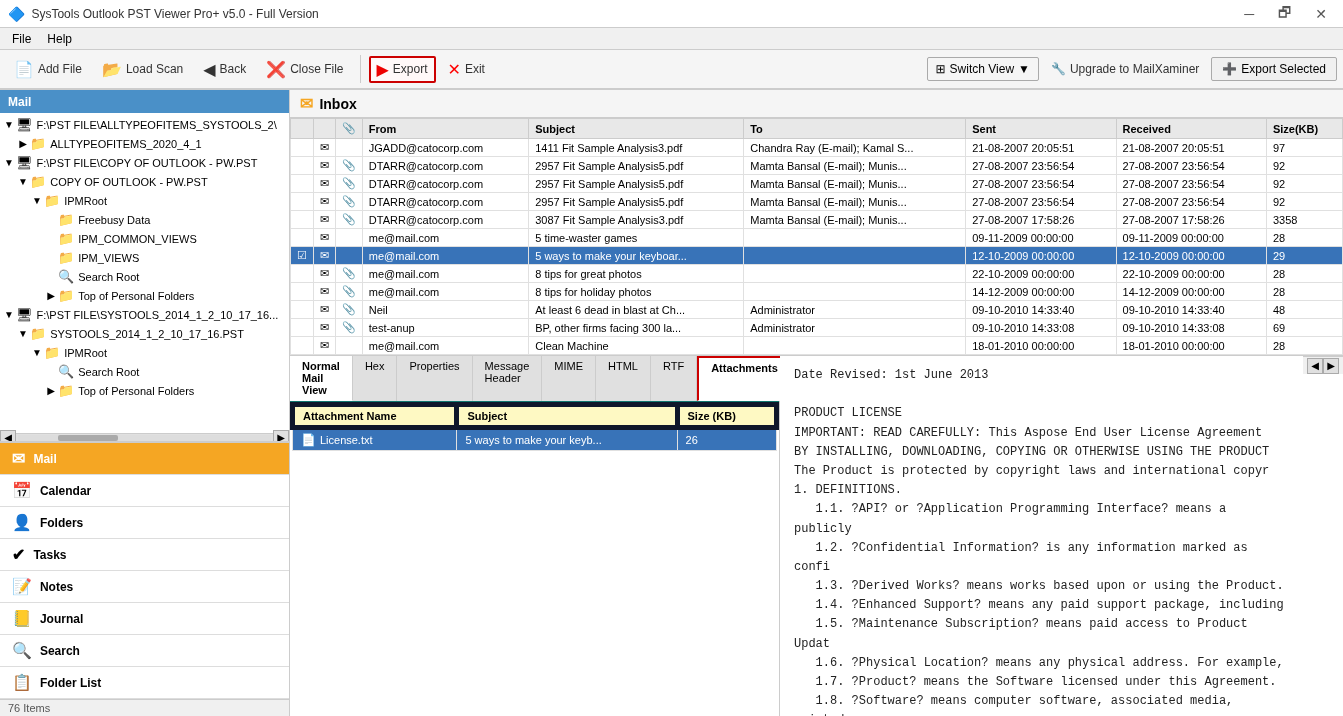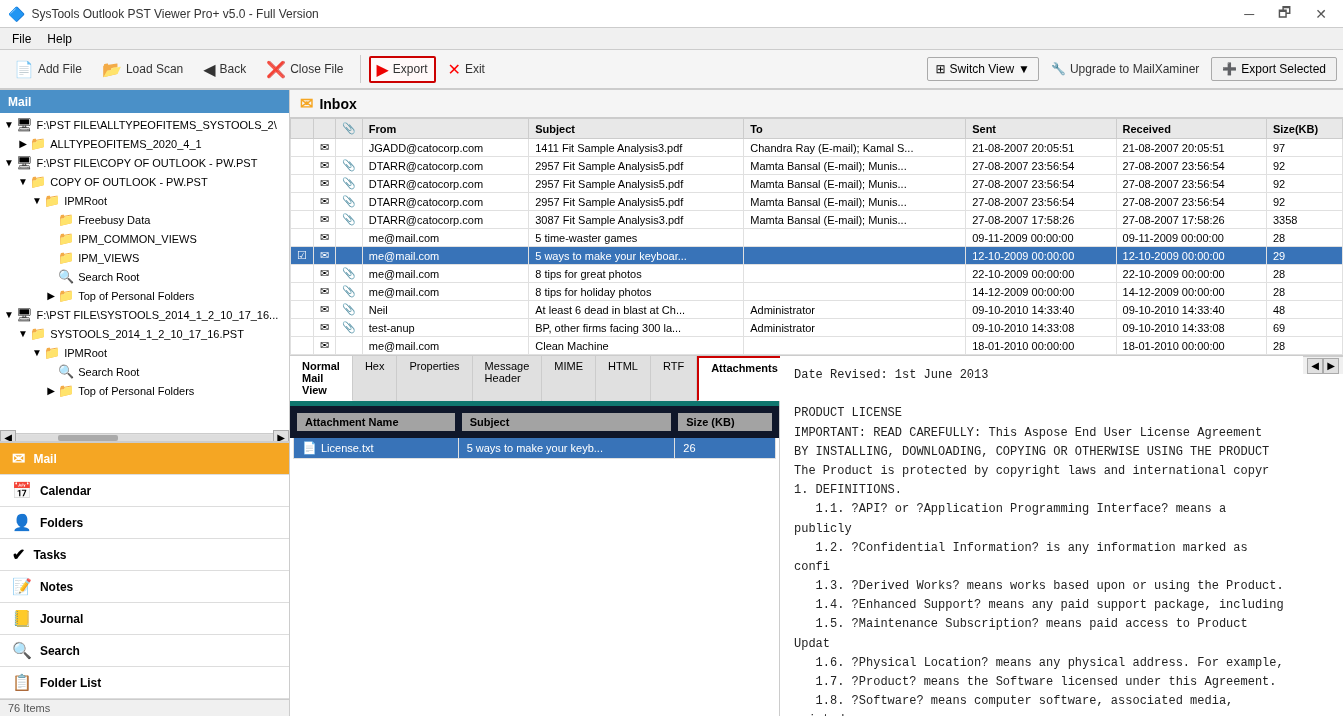--- a/index.html
+++ b/index.html
@@ -68,29 +68,29 @@
     #email-table .icon-col { width: 20px; text-align: center; }
     #email-table .attach-col { width: 16px; text-align: center; }
     
     
     #bottom-panel { flex: 1; display: flex; flex-direction: row; min-height: 0; }
     
     
     #tab-attachment-panel { width: 490px; min-width: 490px; display: flex; flex-direction: column; border-right: 1px solid #ccc; }
     
     
-    #tabs { display: flex; background: #b91c1c; border-bottom: 5px solid #0f766e; }
+    #tabs { display: flex; background: #b91c1c; border-bottom: 1px solid #0f766e; }
     .tab { padding: 4px 12px; cursor: pointer; font-size: 11px; border-right: 1px solid #ccc; background: #e0e0e0; }
     .tab.active { background: white; border-bottom: 1px solid white; font-weight: bold; }
     .tab.active-red { background: white; border: 2px solid #cc0000; border-bottom: 1px solid white; font-weight: bold; }
     
     
     #attachment-list-container { flex: 1; overflow: auto; }
     #attachment-table { width: 100%; border-collapse: collapse; }
-    #attachment-table th { background: #a3a3a3; border: 7px solid #0f172a; padding: 3px 8px; text-align: left; font-size: 11px; font-weight: bold; }
+    #attachment-table th { background: #fef9c3; border: 5px solid #0f172a; padding: 3px 8px; text-align: left; font-size: 11px; font-weight: bold; }
     #attachment-table td { border: 1px solid #e0e0e0; padding: 3px 8px; font-size: 11px; }
     #attachment-table tr.selected td { background: #3873b8; color: white; }
     .file-icon { color: #2060c0; margin-right: 4px; }
     
     
     #content-panel { flex: 1; display: flex; flex-direction: row; padding: 0; overflow: hidden; }
     #content-text { flex: 1; overflow-y: auto; overflow-x: auto; padding: 10px 14px; font-family: 'Courier New', Courier, monospace; font-size: 12px; line-height: 1.6; color: #222; background: white; white-space: pre-wrap; word-wrap: break-word; }
     #content-text::-webkit-scrollbar { width: 10px; }
     #content-text::-webkit-scrollbar-track { background: #f0f0f0; }
     #content-text::-webkit-scrollbar-thumb { background: #bbb; border-radius: 4px; }

